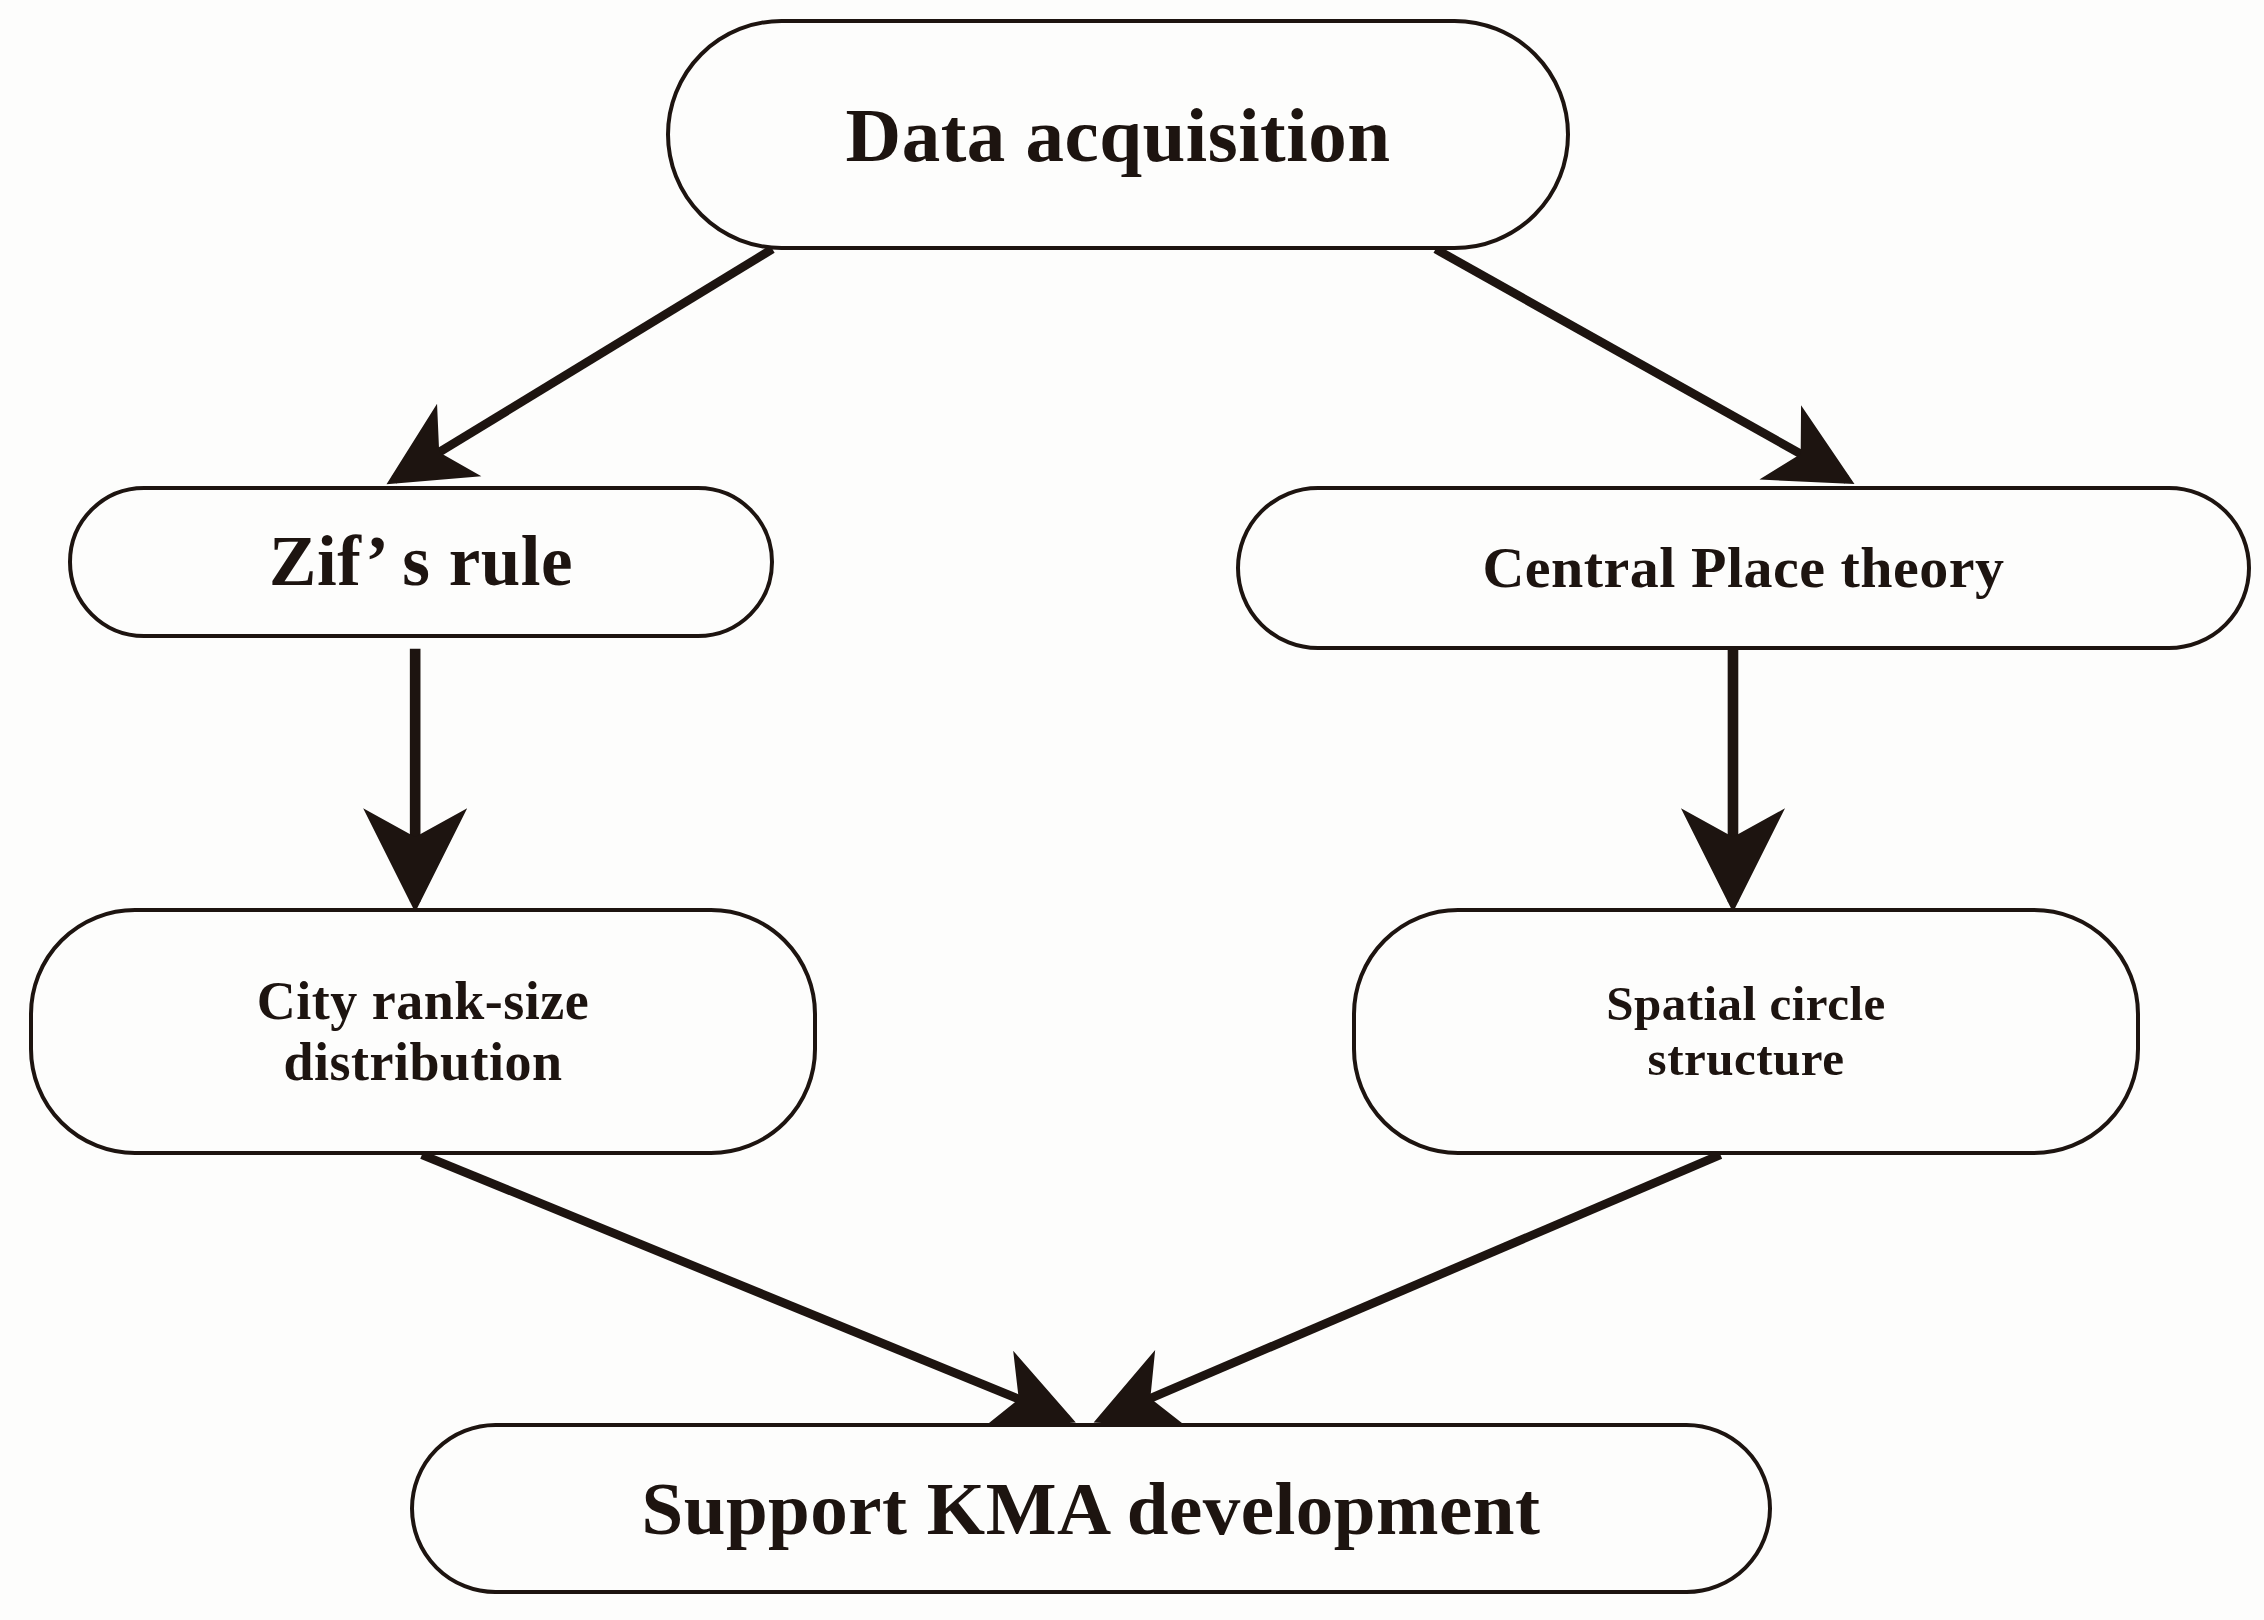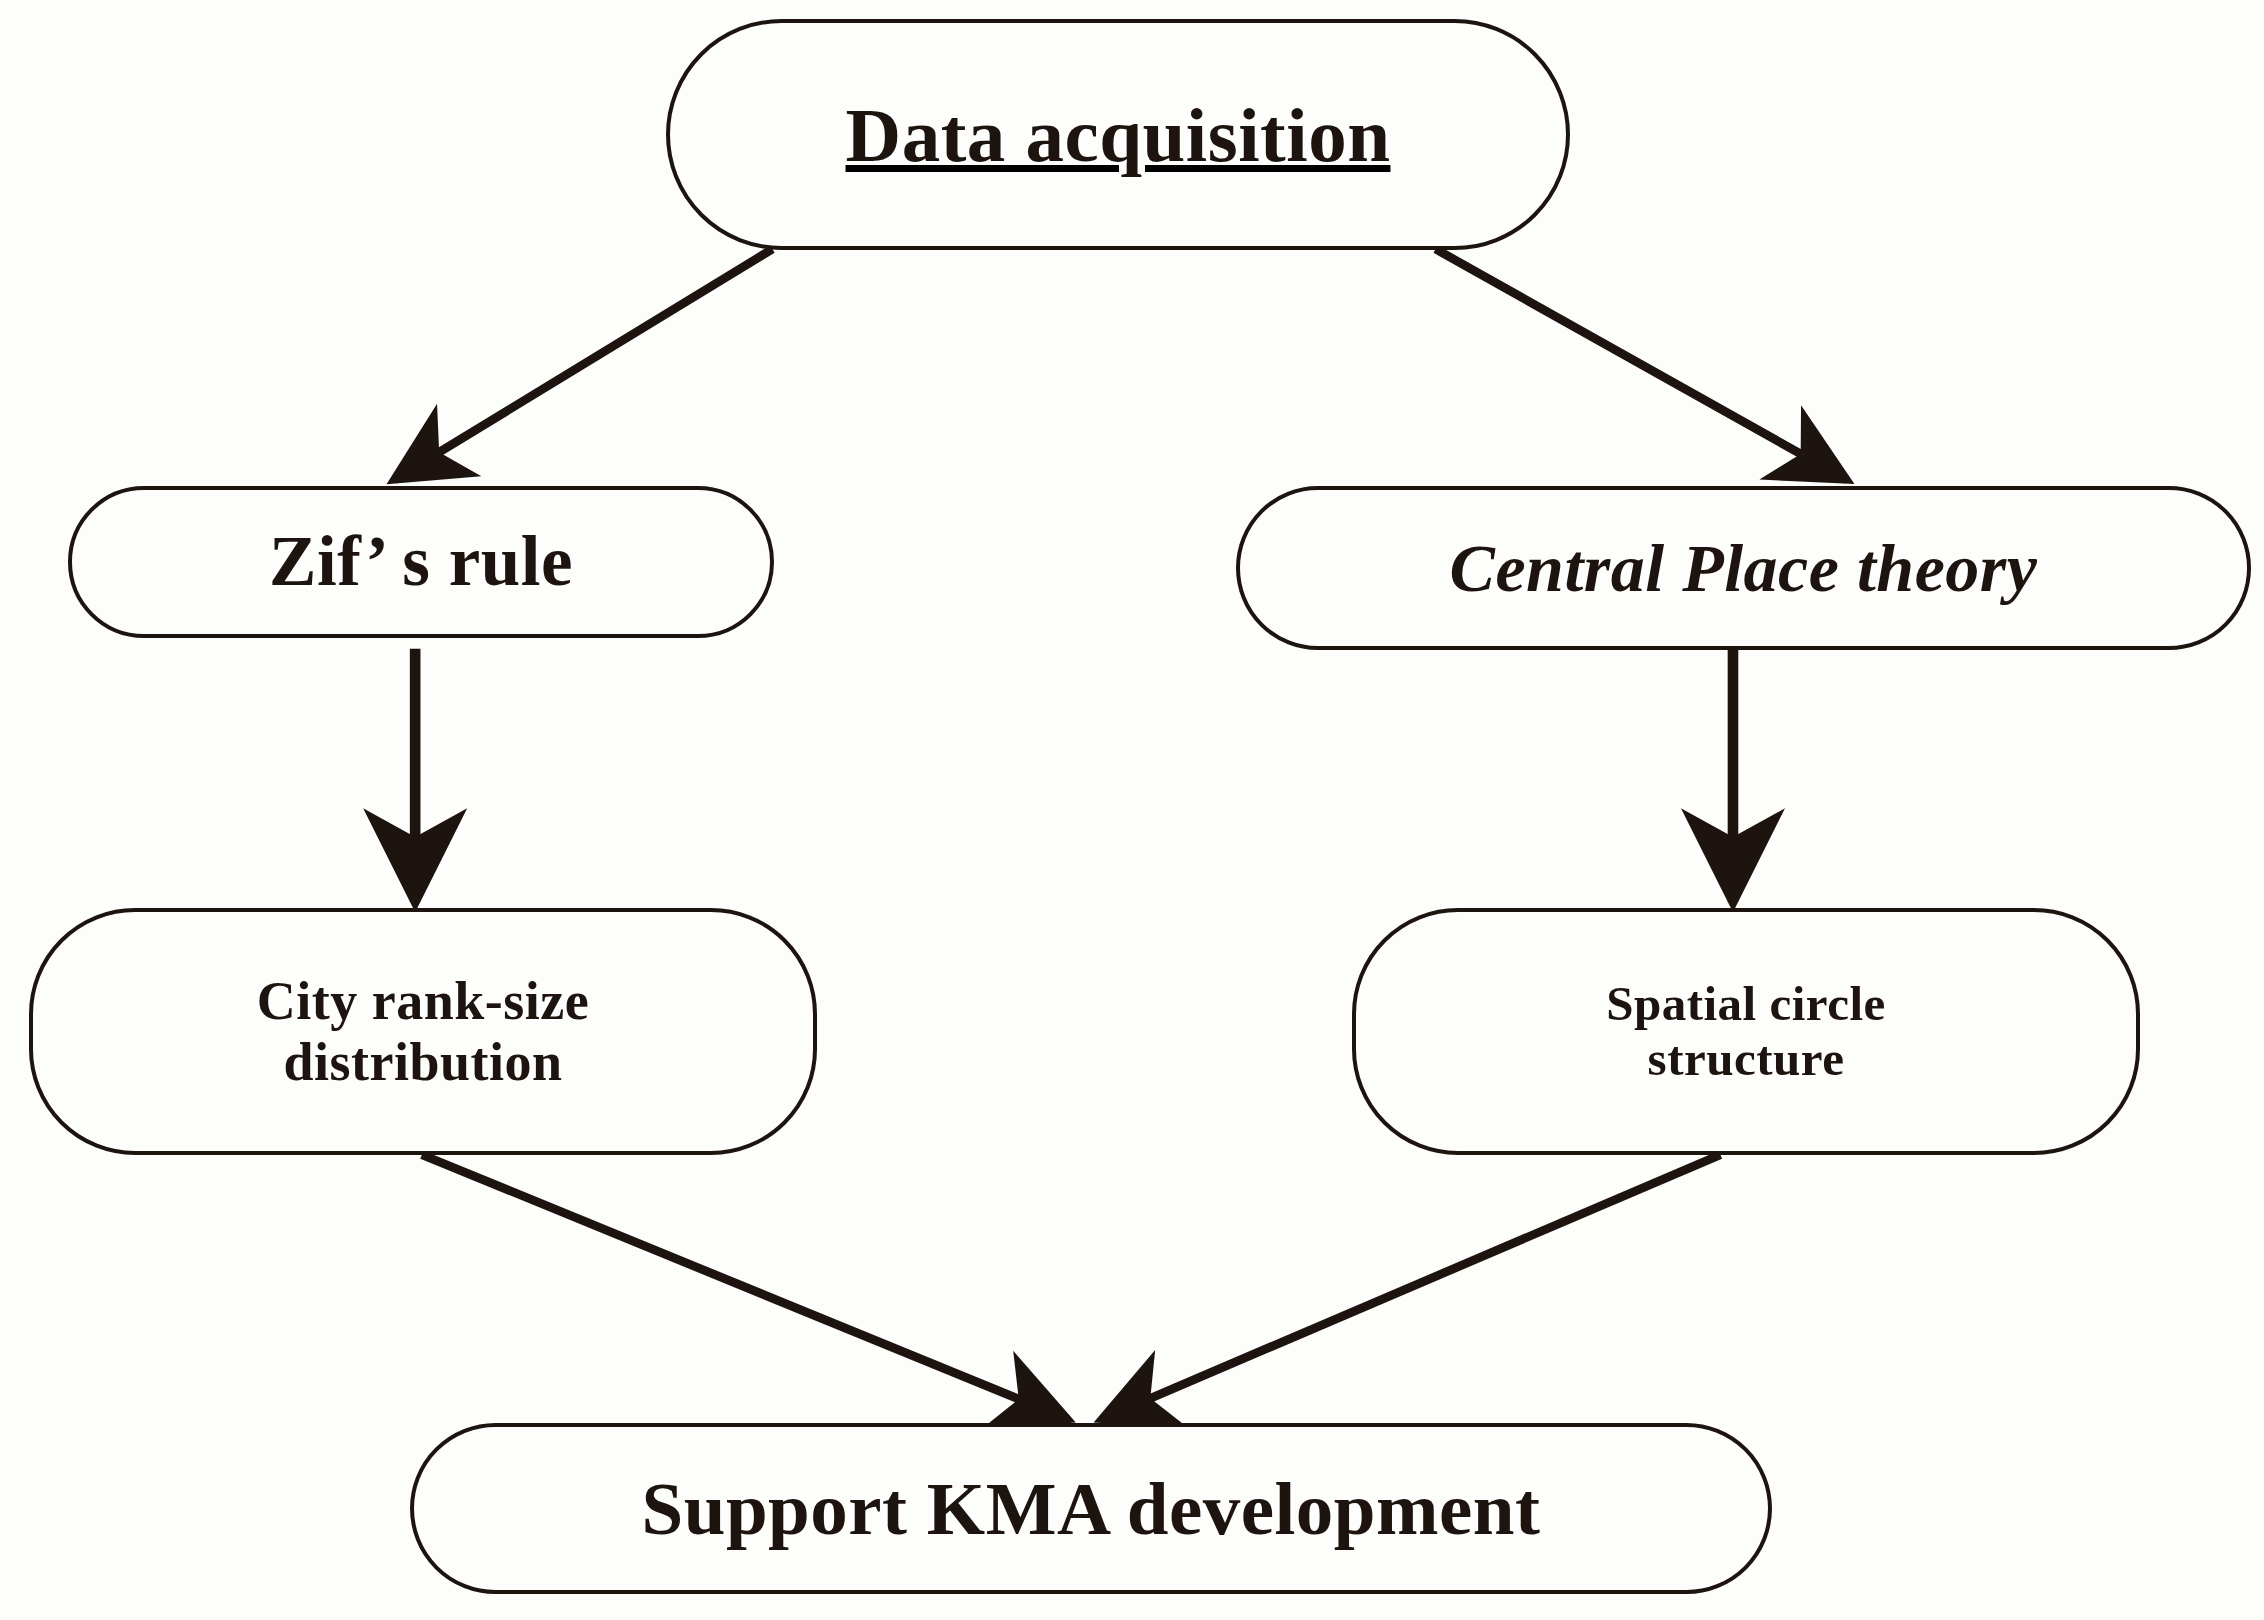--- a/index.html
+++ b/index.html
@@ -41,35 +41,34 @@
     color: #1d1410;
     letter-spacing: 0.5px;
     line-height: 1.12;
     white-space: pre-line;
     padding: 0 13.5px;
   }
   
   #node-data-acquisition {
     left: 666px; top: 19.3px; width: 904px; height: 231px;
     border-radius: 116px / 116px;
-    text-decoration: underline;
   }
   #node-data-acquisition .label { font-size: 77px; }
 
   #node-zipf-rule {
     left: 68px; top: 486px; width: 706px; height: 152px;
     border-radius: 82px / 82px;
   }
   #node-zipf-rule .label { font-size: 71px; }
 
   #node-central-place-theory {
     left: 1236px; top: 486px; width: 1015px; height: 164px;
     border-radius: 82px / 82px;
   }
-  #node-central-place-theory .label { font-size: 68px; font-style: italic; }
+  #node-central-place-theory .label { font-size: 58px; }
 
   #node-city-rank-size {
     left: 29px; top: 908px; width: 788px; height: 247px;
     border-radius: 106px / 106px;
   }
   #node-city-rank-size .label { font-size: 54px; }
 
   #node-spatial-circle {
     left: 1352px; top: 908px; width: 788px; height: 247px;
     border-radius: 106px / 106px;

